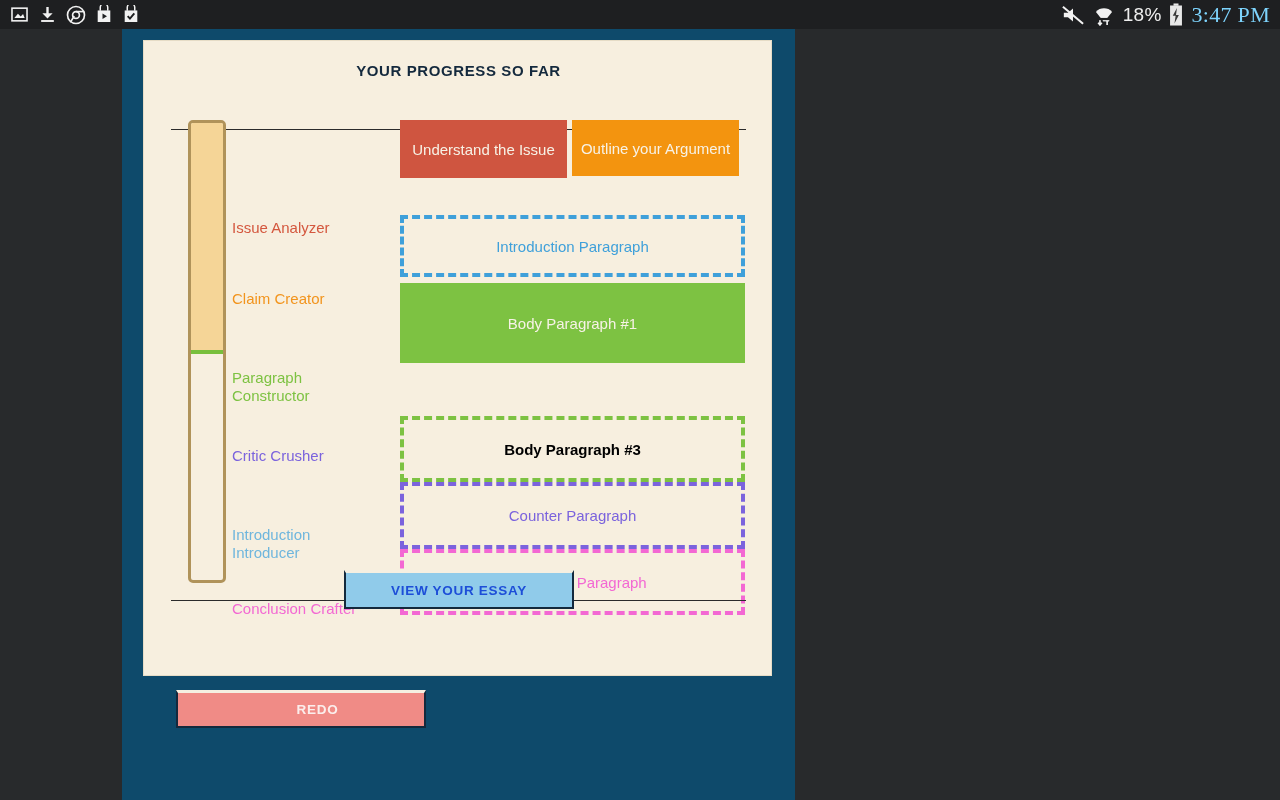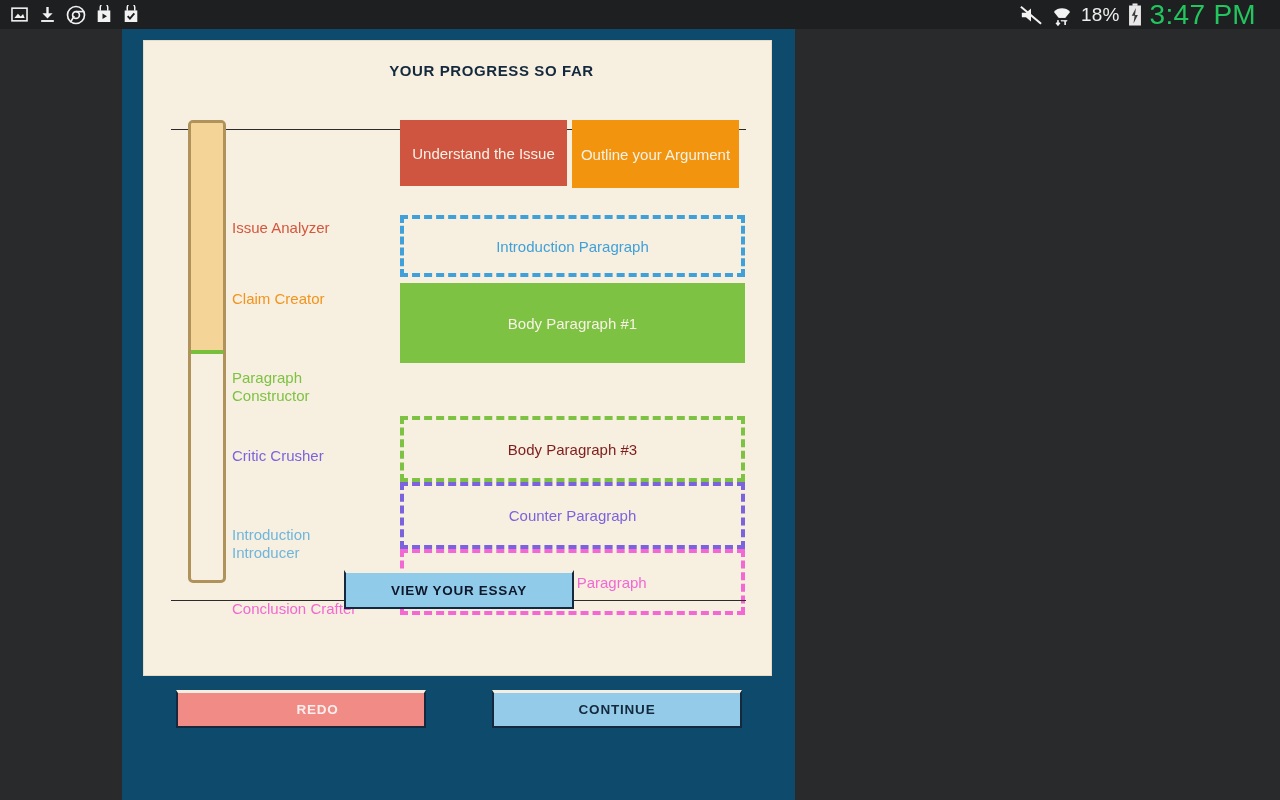--- a/index.html
+++ b/index.html
@@ -14,31 +14,31 @@
   #statusbar {
     position: absolute; top: 0; left: 0;
     width: 1280px; height: 29px;
     background: #1e1f21;
     display: flex; align-items: center;
     z-index: 50;
   }
   #status-left { display: flex; align-items: center; gap: 9px; padding-left: 10px; }
   #status-right {
     margin-left: auto; display: flex; align-items: center;
-    gap: 8px; padding-right: 24px;
+    gap: 8px; padding-right: 10px;
     color: #f2f2f2;
   }
   .sicon { display: block; }
   #battery-pct {
     font-size: 19px; letter-spacing: .2px; color: #eeeeee;
     font-family: "Liberation Sans", sans-serif;
   }
   #clock {
-    font-size: 28px; color: #22c55e; letter-spacing: .3px;
-    font-family: Liberation Sans, sans-serif;
+    font-size: 22px; color: #7dd3fc; letter-spacing: .3px;
+    font-family: Liberation Serif, serif;
   }
 
   
   #app {
     position: absolute;
     left: 122px; top: 29px;
     width: 673px; height: 771px;
     background: #0e4a6b;
     overflow: hidden;
   }
@@ -51,21 +51,20 @@
     background: #f7efdf;
     border: 1px solid #e6dcc6;
   }
 
   #card-title {
     position: absolute; left: 0; top: 21px; width: 629px;
     text-align: center;
     font-size: 15px; font-weight: bold;
     letter-spacing: .6px;
     color: #14293d;
-    margin-left: 33px;
   }
   .hrule {
     position: absolute; left: 27px; width: 575px;
     height: 1px; background: #2b2b2b;
   }
   #rule-top { top: 88px; }
   #rule-bottom { top: 559px; }
 
   
   #progress-tube {
@@ -105,21 +104,21 @@
   .block.dashed { background: transparent; }
 
   
   #view-essay-btn {
     position: absolute;
     left: 200px; top: 529px;
     width: 230px; height: 39px;
     background: #90cbea;
     border: 2px solid #14293d;
     border-top: 3px solid #f5efe1;
-    color: #0f172a;
+    color: #1d4ed8;
     font-size: 13.5px; font-weight: bold; letter-spacing: .7px;
     display: flex; align-items: center; justify-content: center;
     cursor: pointer;
   }
 
   
   .footer-btn {
     position: absolute;
     height: 38px;
     border: 2px solid #14293d;
@@ -210,30 +209,29 @@
         <div class="stage-label" style="top: 170px; color: rgb(242, 148, 29);">Claim Creator</div>
         <div class="stage-label" style="top: 249px; color: rgb(125, 194, 66);">Paragraph
 Constructor</div>
         <div class="stage-label" style="top: 327px; color: rgb(123, 99, 221);">Critic Crusher</div>
         <div class="stage-label" style="top: 406px; color: rgb(111, 182, 221);">Introduction
 Introducer</div>
         <div class="stage-label" style="top: 480px; color: rgb(243, 104, 211);">Conclusion Crafter</div>
       </div>
 
     <div id="blocks">
-        <div class="block solid" style="left: 0px; top: 0px; width: 167px; height: 66px; background: rgb(207, 85, 64);">Understand the Issue</div>
-        <div class="block solid" style="left: 172px; top: 0px; width: 167px; height: 68px; background: rgb(243, 148, 15);">Outline your Argument</div>
+        <div class="block solid" style="left: 0px; top: 0px; width: 167px; height: 58px; background: rgb(207, 85, 64);">Understand the Issue</div>
+        <div class="block solid" style="left: 172px; top: 0px; width: 167px; height: 56px; background: rgb(243, 148, 15);">Outline your Argument</div>
         <div class="block dashed" style="left: 0px; top: 95px; width: 345px; height: 62px; border: 4px dashed rgb(63, 160, 218); color: rgb(63, 160, 218);">Introduction Paragraph</div>
         <div class="block solid" style="left: 0px; top: 163px; width: 345px; height: 80px; background: rgb(125, 194, 66);">Body Paragraph #1</div>
-        <div class="block dashed" style="left: 0px; top: 296px; width: 345px; height: 66px; border: 4px dashed rgb(125, 194, 66); color: #7f1d1d;">Body Paragraph #3</div>
+        <div class="block dashed" style="left: 0px; top: 296px; width: 345px; height: 66px; border: 4px dashed rgb(125, 194, 66); color: #000000; font-weight: bold;">Body Paragraph #3</div>
         <div class="block dashed" style="left: 0px; top: 362px; width: 345px; height: 67px; border: 4px dashed rgb(123, 99, 221); color: rgb(123, 99, 221);">Counter Paragraph</div>
         <div class="block dashed" style="left: 0px; top: 429px; width: 345px; height: 66px; border: 4px dashed rgb(243, 104, 211); color: rgb(243, 104, 211);">Conclusion Paragraph</div>
       </div>
 
     <div class="hrule" id="rule-bottom"></div>
 
     <div id="view-essay-btn">VIEW YOUR ESSAY</div>
   </div>
 
   <div class="footer-btn" id="redo-btn">REDO</div>
-  <div class="footer-btn" id="continue-btn">CONTINUE</div>
 
 </div>
 
 </body></html>

